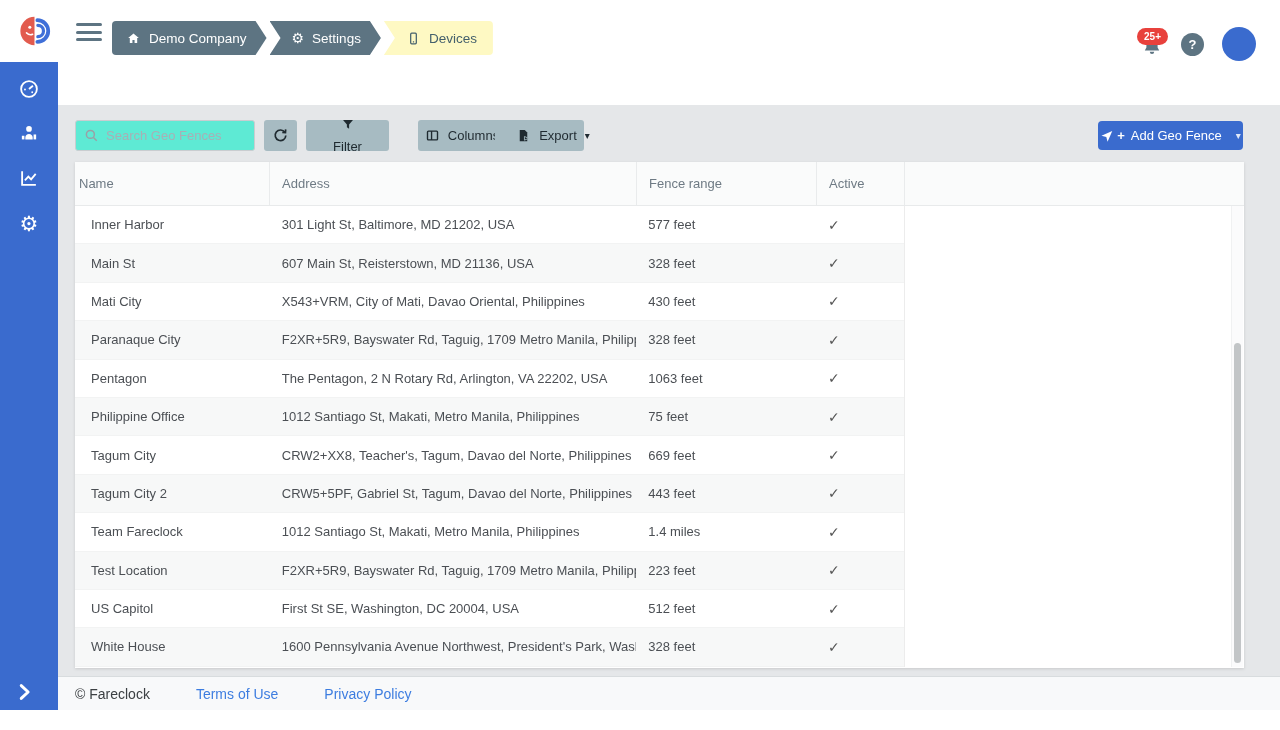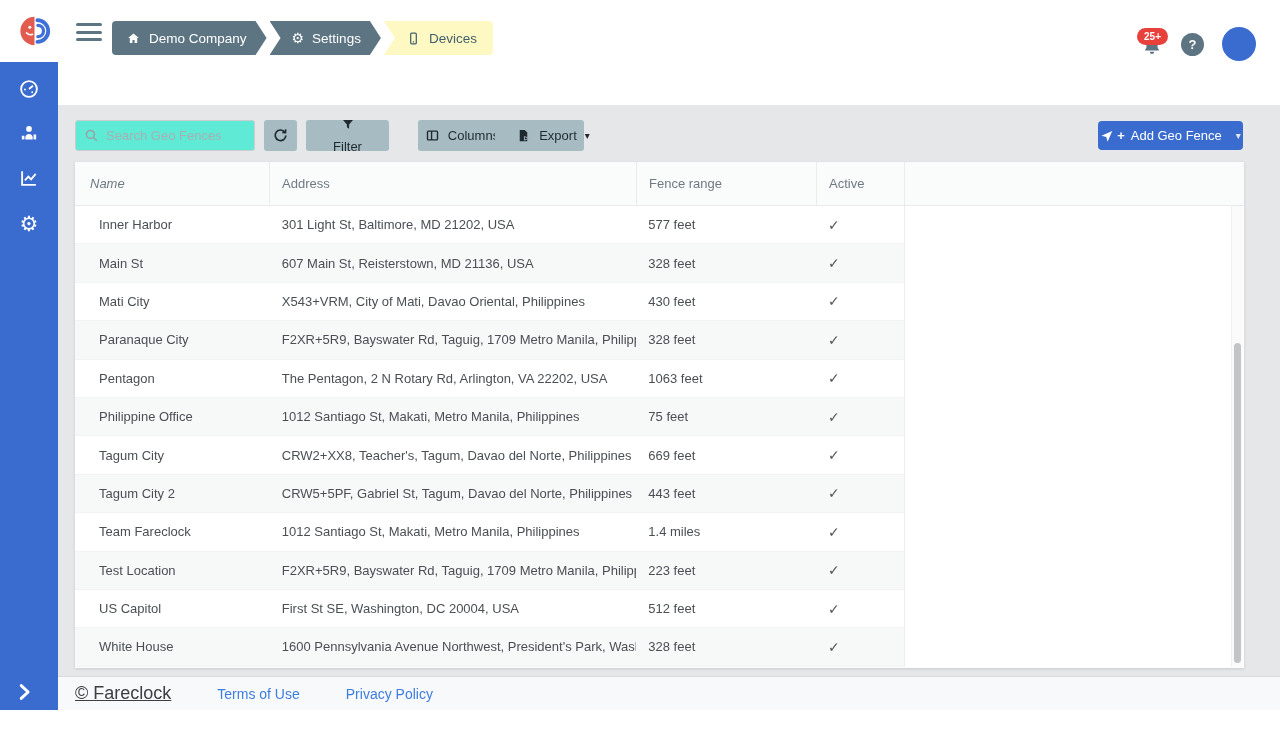--- a/index.html
+++ b/index.html
@@ -46,38 +46,38 @@
   .btn-export  { left:437px; width:89px;padding-left:27px; }
   .caret { font-size:10px; line-height:1; }
   .add-btn { position:absolute; left:1040px; top:16px; width:145px; height:29px; background:#3a6bce; color:#fff; border:none; border-radius:4px; font-size:13px; display:flex; align-items:center; justify-content:center; gap:6px; cursor:pointer; font-family:inherit; }
   .add-btn .caret { margin-left:8px; color:rgba(255,255,255,0.85); }
   .plus { font-size:13px; font-weight:bold; margin-left:-3px; }
 
   
   .panel { position:absolute; left:17px; top:57px; width:1169px; height:506px; background:#fff; box-shadow:0 1px 3px rgba(0,0,0,0.13); }
   .thead { position:absolute; left:0; top:0; width:100%; height:44px; background:#fafbfb; border-bottom:1px solid #e8eaeb; display:flex; }
   .th { display:flex; align-items:center; font-size:13px; color:#6e7a84; border-right:1px solid #e9ebec; padding-left:12px; }
-  .th.c-name { width:195px; padding-left:15px;font-style:italic; }
+  .th.c-name { width:195px; padding-left:4px; }
   .th.c-addr { width:367px; }
   .th.c-range { width:180px; }
   .th.c-active { width:88px; }
   .tbody { position:absolute; left:0; top:44px; width:830px; border-right:1px solid #ececec; }
   .trow { display:flex; height:38.4px; align-items:center; background:#fff; border-bottom:1px solid #f2f3f3; cursor:pointer; }
   .trow:nth-child(even) { background:#f7f8f8; }
   .c { font-size:13px; color:#4b4f54; padding-left:12px; white-space:nowrap; overflow:hidden; }
-  .c.c-name { width:195px; padding-left:24px; }
+  .c.c-name { width:195px; padding-left:16px; }
   .c.c-addr { width:367px; }
   .c.c-range { width:180px; }
   .c.c-active { width:88px; color:#555; font-size:14px; }
   .vscroll { position:absolute; right:1px; top:44px; width:12px; height:461px; background:#fbfbfc; border-left:1px solid #f0f1f2; }
   .vthumb { position:absolute; left:2px; top:137px; width:7px; height:320px; background:#c2c5c7; border-radius:4px; cursor:grab; }
 
   
   .footer { position:absolute; left:58px; top:676px; width:1222px; height:34px; background:#f8f9fa; border-top:1px solid #d8dcde; display:flex; align-items:center; padding-left:17px; gap:46px; }
-  .copyright { font-size:18px; color:#3c4043;text-decoration:underline; }
+  .copyright { font-size:14px; color:#3c4043; }
   .flink { font-size:14px; color:#3d7de0; cursor:pointer; text-decoration:none; }
 
   svg { display:block; }
 </style>
 </head>
 <body>
 
 <div id="app">
 
   <div class="topbar">

